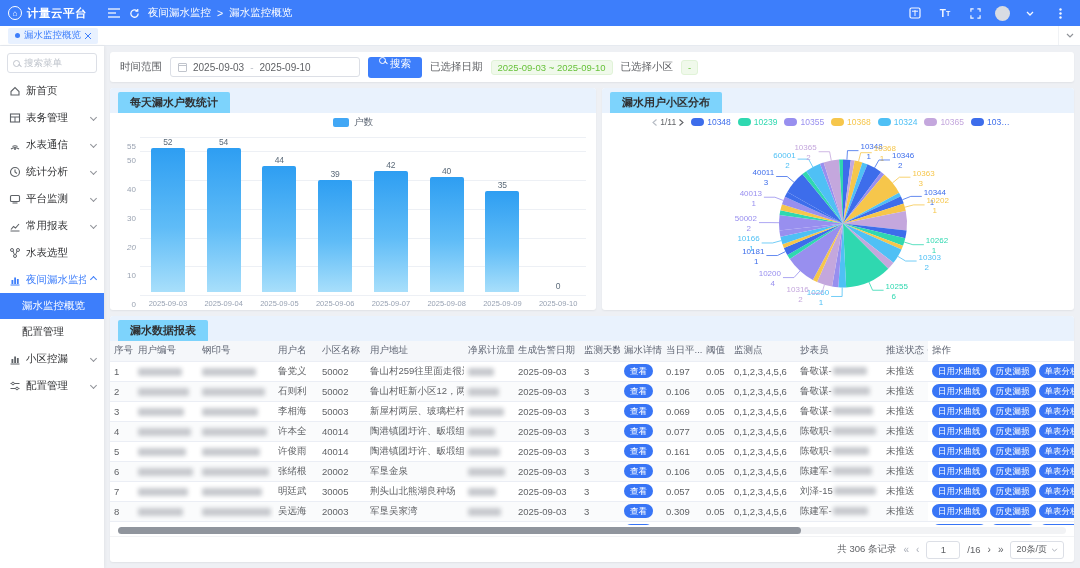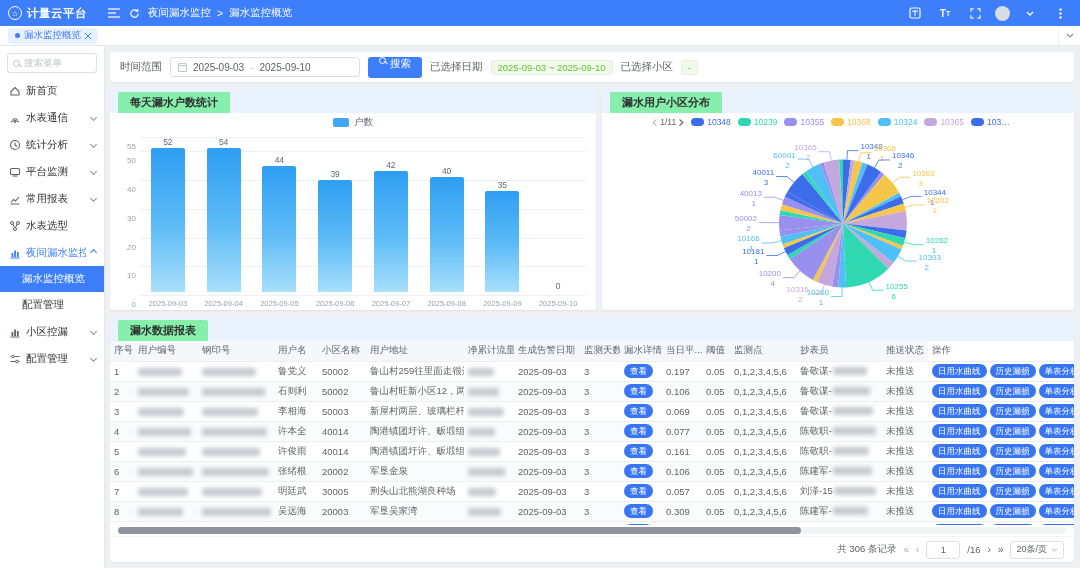--- a/index.html
+++ b/index.html
@@ -50,21 +50,21 @@
   .date-input { height:20px; width:190px; border:1px solid #DCDFE6; border-radius:3px; display:flex; align-items:center; gap:6px; padding:0 7px; font-size:10px; color:#606266; }
   .cal { width:9px; height:9px; border:1.2px solid #C0C4CC; border-radius:1px; position:relative; flex:none; }
   .cal::before { content:""; position:absolute; top:1.5px; left:0; right:0; height:1.2px; background:#C0C4CC; }
   .btn-search { height:21px; background:#3D7EFB; color:#fff; border-radius:3px; display:flex; align-items:flex-start; gap:4px; padding:0 11px; font-size:10.5px; cursor:pointer; }
   .btn-search .mag { border-color:#fff; } .btn-search .mag::after { background:#fff; }
   .badge-green { background:#F0F9EB; border:1px solid #E1F3D8; color:#67C23A; font-size:9.5px; border-radius:3px; padding:1px 6px; }
 
   .charts-row { display:flex; gap:6px; height:222px; flex:none; }
   .panel { display:flex; flex-direction:column; overflow:hidden; }
   .panel-hd { background:#E9F2FD; padding:4px 0 0 8px; flex:none; }
-  .panel-tab { display:inline-block; background:#86efac; font-size:11px; font-weight:700; color:#303133; padding:3px 12px 3px 12px; border-radius:2px 2px 0 0; }
+  .panel-tab { display:inline-block; background:#7dd3fc; font-size:11px; font-weight:700; color:#303133; padding:3px 12px 3px 12px; border-radius:2px 2px 0 0; }
   .panel-bd { flex:1; position:relative; min-height:0; }
   .panel-bar { width:486px; flex:none; }
   .panel-pie { flex:1; }
 
   
   .legend-row { height:16px; display:flex; align-items:center; justify-content:center; gap:5px; font-size:9.5px; color:#5a6472; padding-top:3px; }
   .legend-chip { width:16px; height:9px; border-radius:2px; background:#41A7F5; }
   .bar-wrap { position:absolute; left:30px; right:10px; top:24px; bottom:18px; }
   .gridline { position:absolute; left:0; right:0; height:1px; background:#EDF0F5; }
   .ytick { position:absolute; right:100%; margin-right:4px; font-size:8px; color:#9AA3B2; transform:translateY(50%); }
@@ -201,20 +201,29 @@
       <div class="search-box">
         <span class="mag"></span>
         <span>搜索菜单</span>
       </div>
       <div class="menu" id="sidebar-menu">
           <div class="mi">
             <svg width="12" height="12" viewBox="0 0 12 12" style="flex:none">
               <path d="M2 6.5L6 2.5l4 4V10H2z" fill="none" stroke="#5F6368" stroke-width="1.1"></path>
             </svg>
             <span class="lbl">新首页</span>
+          </div>
+          <div class="mi">
+            <svg width="12" height="12" viewBox="0 0 12 12" style="flex:none">
+              <rect x="1.5" y="2" width="9" height="8" fill="none" stroke="#5F6368" stroke-width="1.1"></rect>
+              <line x1="1.5" y1="5" x2="10.5" y2="5" stroke="#5F6368"></line>
+              <line x1="6" y1="5" x2="6" y2="10" stroke="#5F6368"></line>
+            </svg>
+            <span class="lbl">表务管理</span>
+            <span class="chev"></span>
           </div>
           <div class="mi">
             <svg width="12" height="12" viewBox="0 0 12 12" style="flex:none">
               <path d="M2 10a7 7 0 0 1 8 0M3.5 7.5a5 5 0 0 1 5 0" fill="none" stroke="#5F6368" stroke-width="1.1"></path>
               <circle cx="6" cy="10" r="1" fill="#5F6368"></circle>
             </svg>
             <span class="lbl">水表通信</span>
             <span class="chev"></span>
           </div>
           <div class="mi">

